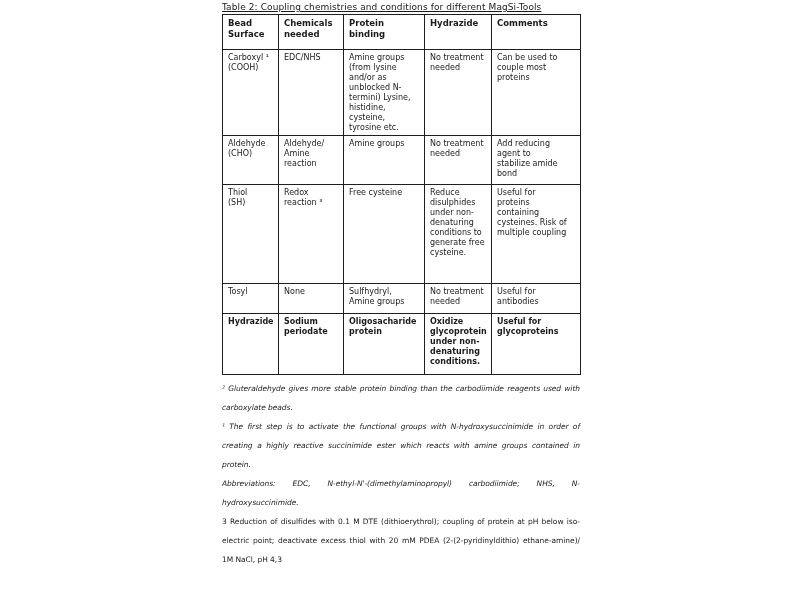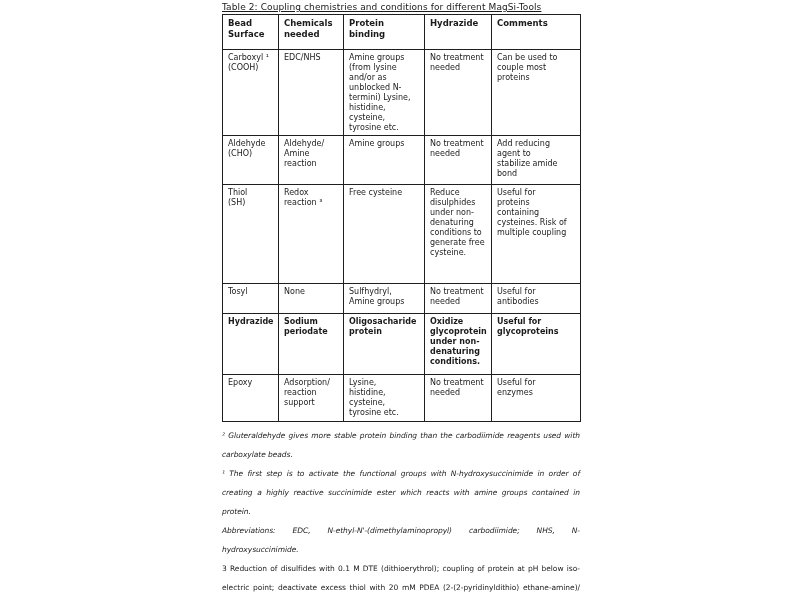--- a/index.html
+++ b/index.html
@@ -168,34 +168,20 @@
         <td>Oligosacharide
 protein</td>
         <td>Oxidize
 glycoprotein
 under non-
 denaturing
 conditions.</td>
         <td>Useful for
 glycoproteins</td>
       </tr>
-      <tr class="rh-6">
-        <td>Epoxy</td>
-        <td>Adsorption/
-reaction
-support</td>
-        <td>Lysine,
-histidine,
-cysteine,
-tyrosine etc.</td>
-        <td>No treatment
-needed</td>
-        <td>Useful for
-enzymes</td>
-      </tr>
     </tbody>
   </table>
 
   <div class="footnotes">
     <p class="italic">² Gluteraldehyde gives more stable protein binding than the carbodiimide reagents used with carboxylate beads.</p>
     <p class="italic">¹ The first step is to activate the functional groups with N-hydroxysuccinimide in order of creating a highly reactive succinimide ester which reacts with amine groups contained in protein.</p>
     <p class="italic">Abbreviations: EDC, N-ethyl-N'-(dimethylaminopropyl) carbodiimide; NHS, N-hydroxysuccinimide.</p>
     <p class="plain">3 Reduction of disulfides with 0.1 M DTE (dithioerythrol); coupling of protein at pH below iso-electric point; deactivate excess thiol with 20 mM PDEA (2-(2-pyridinyldithio) ethane-amine)/ 1M NaCl, pH 4,3</p>
   </div>
 

